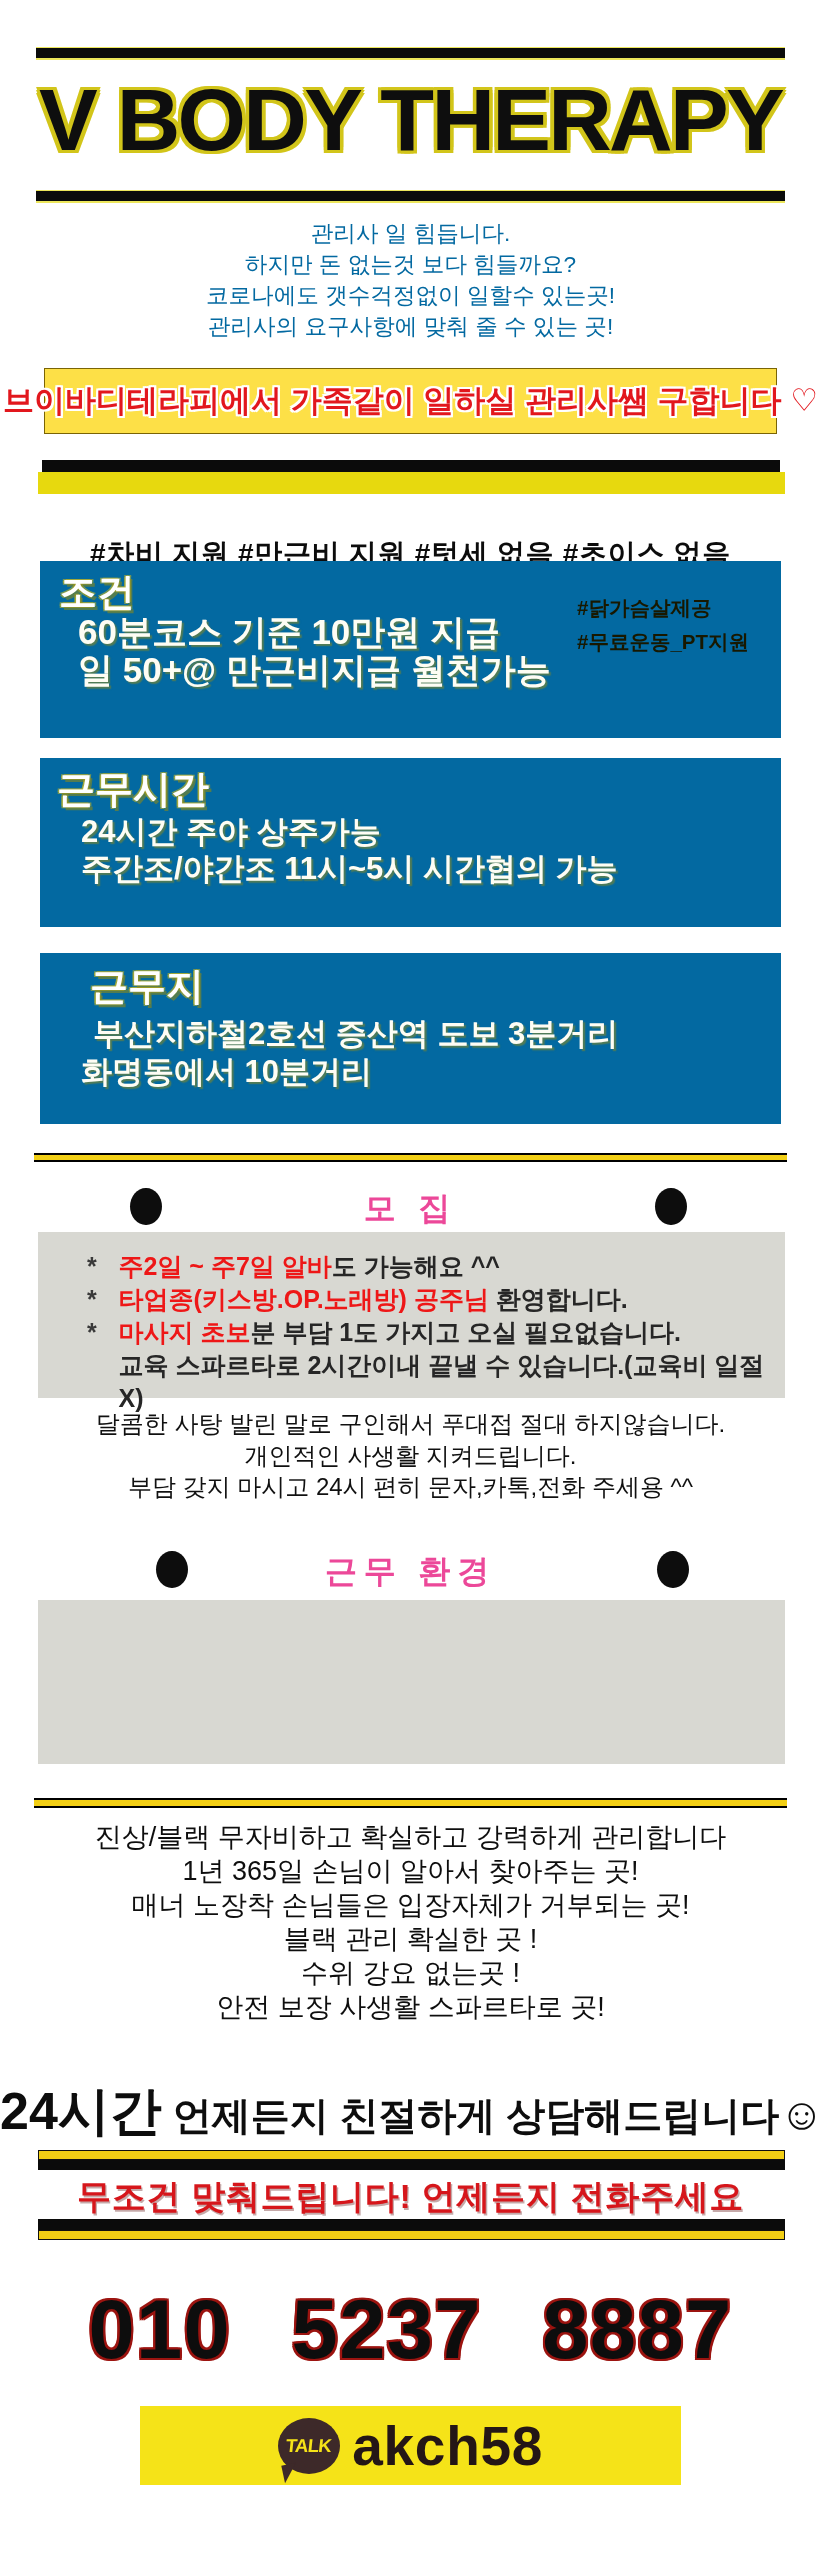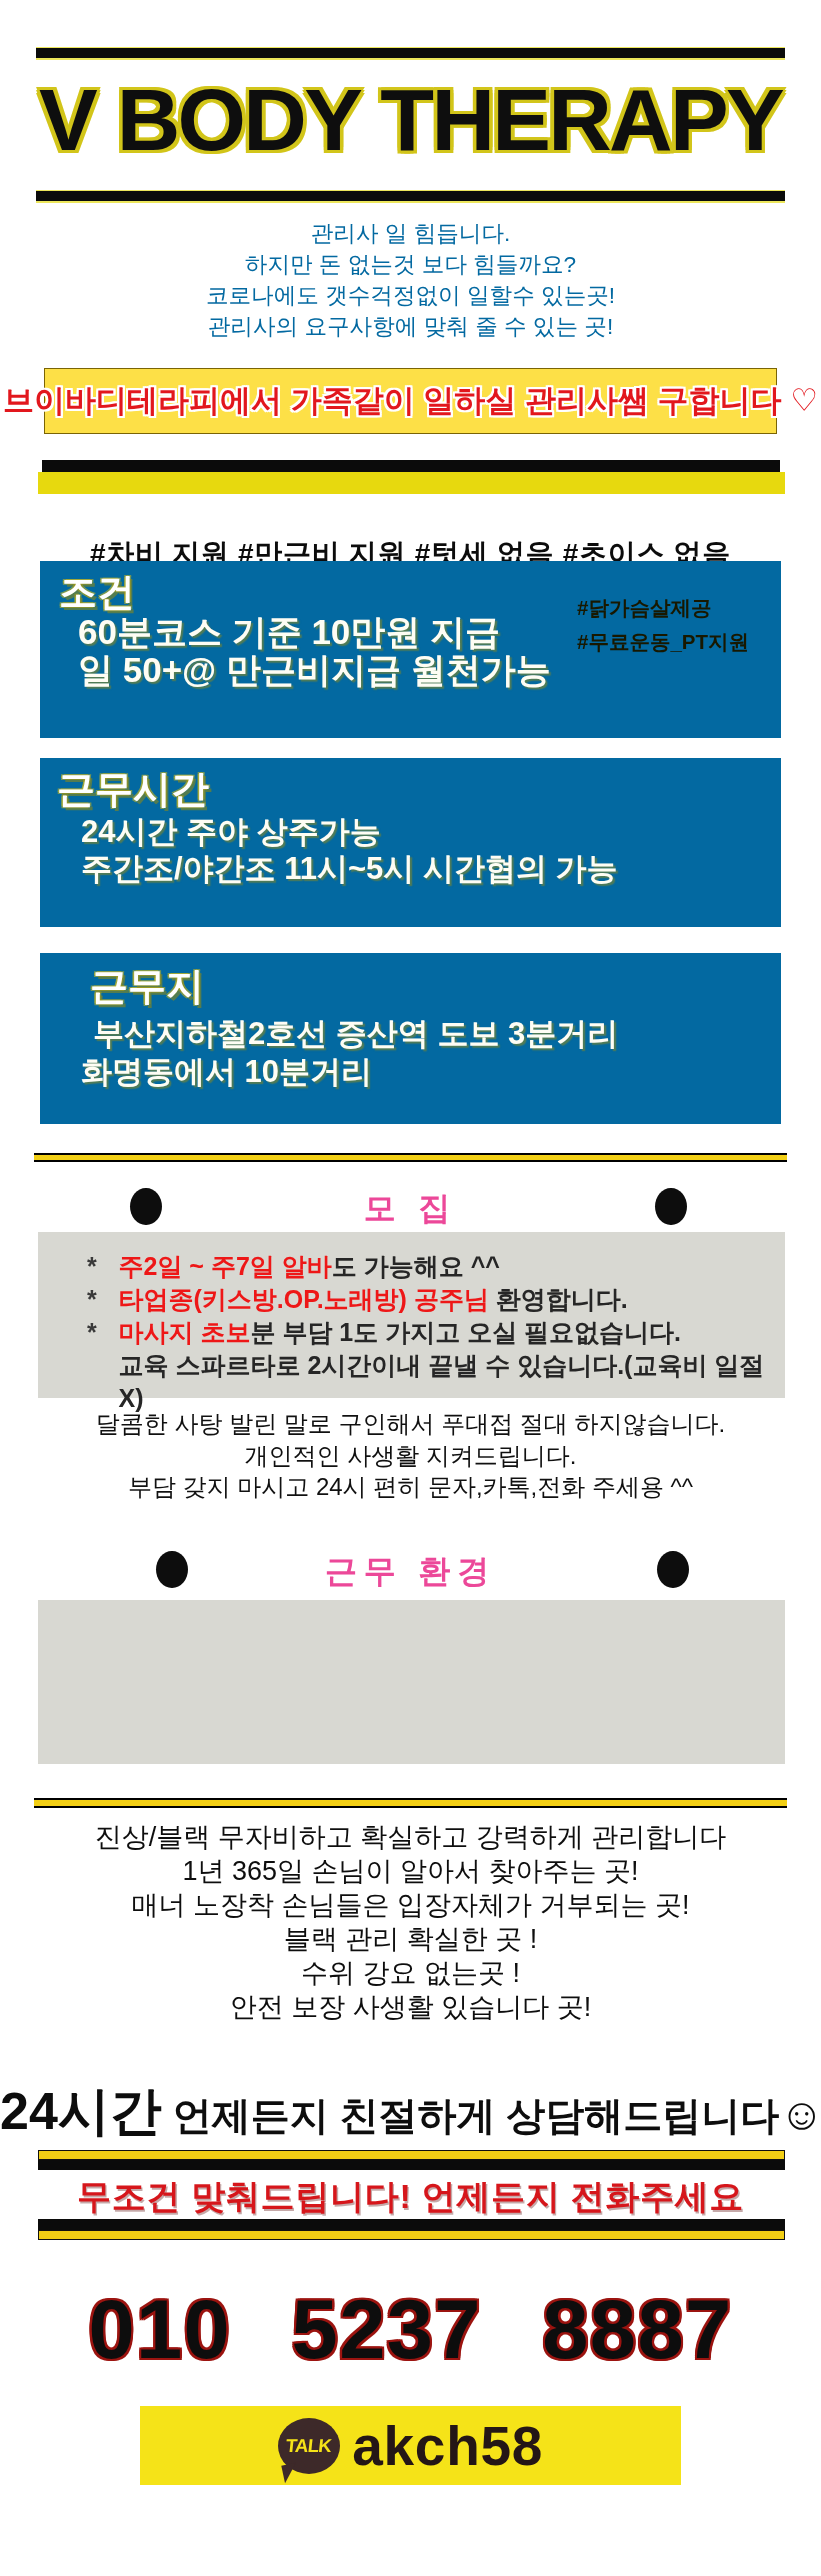--- a/index.html
+++ b/index.html
@@ -181,21 +181,21 @@
   </div>
 
   <div class="abs bar-gold" style="left:34px;top:1798px;width:753px;height:6.2px;"></div>
 
   <div class="abs ctr promises">
     <div>진상/블랙 무자비하고 확실하고 강력하게 관리합니다</div>
     <div>1년 365일 손님이 알아서 찾아주는 곳!</div>
     <div>매너 노장착 손님들은 입장자체가 거부되는 곳!</div>
     <div>블랙 관리 확실한 곳 !</div>
     <div>수위 강요 없는곳 !</div>
-    <div>안전 보장 사생활 있습니다 곳!</div>
+    <div>안전 보장 사생활 스파르타로 곳!</div>
   </div>
 
   <div class="abs ctr consult">
     <span class="consult-big">24시간</span><span class="consult-rest"> 언제든지 친절하게 상담해드립니다</span><span class="smiley">☺</span>
   </div>
 
   <div class="abs" style="left:38px;top:2150px;width:747px;height:9.6px;background:#f2cf15;border:0.7px solid #111;box-sizing:border-box;"></div>
   <div class="abs bar-black" style="left:38px;top:2160px;width:747px;height:10.3px;border:none;"></div>
 
   <div class="abs ctr urgent">무조건 맞춰드립니다! 언제든지 전화주세요</div>

